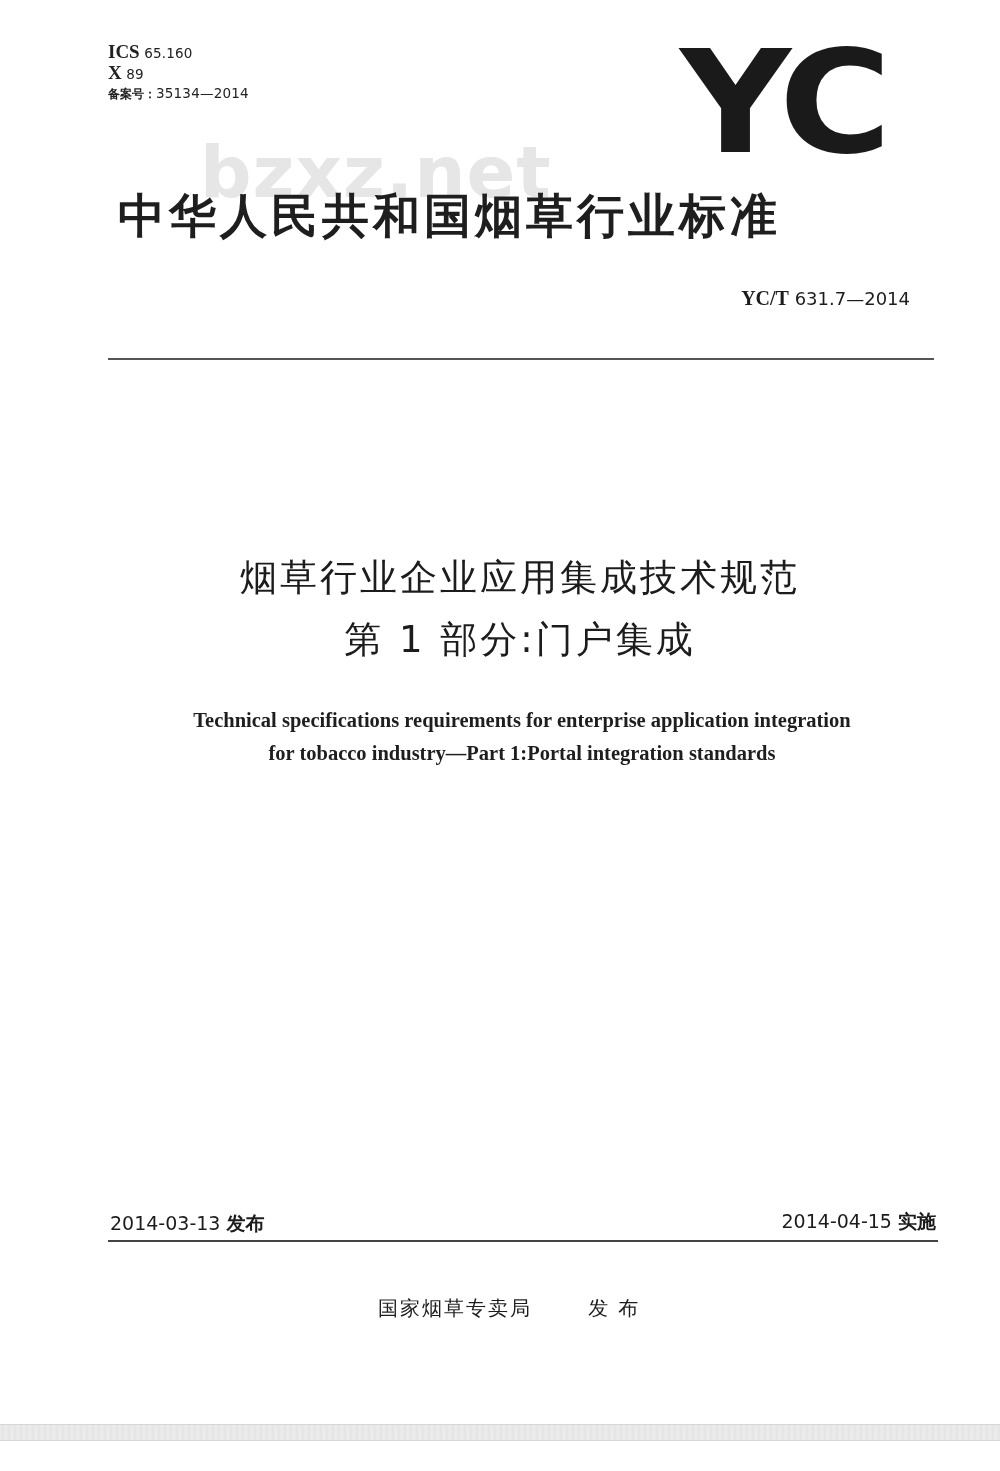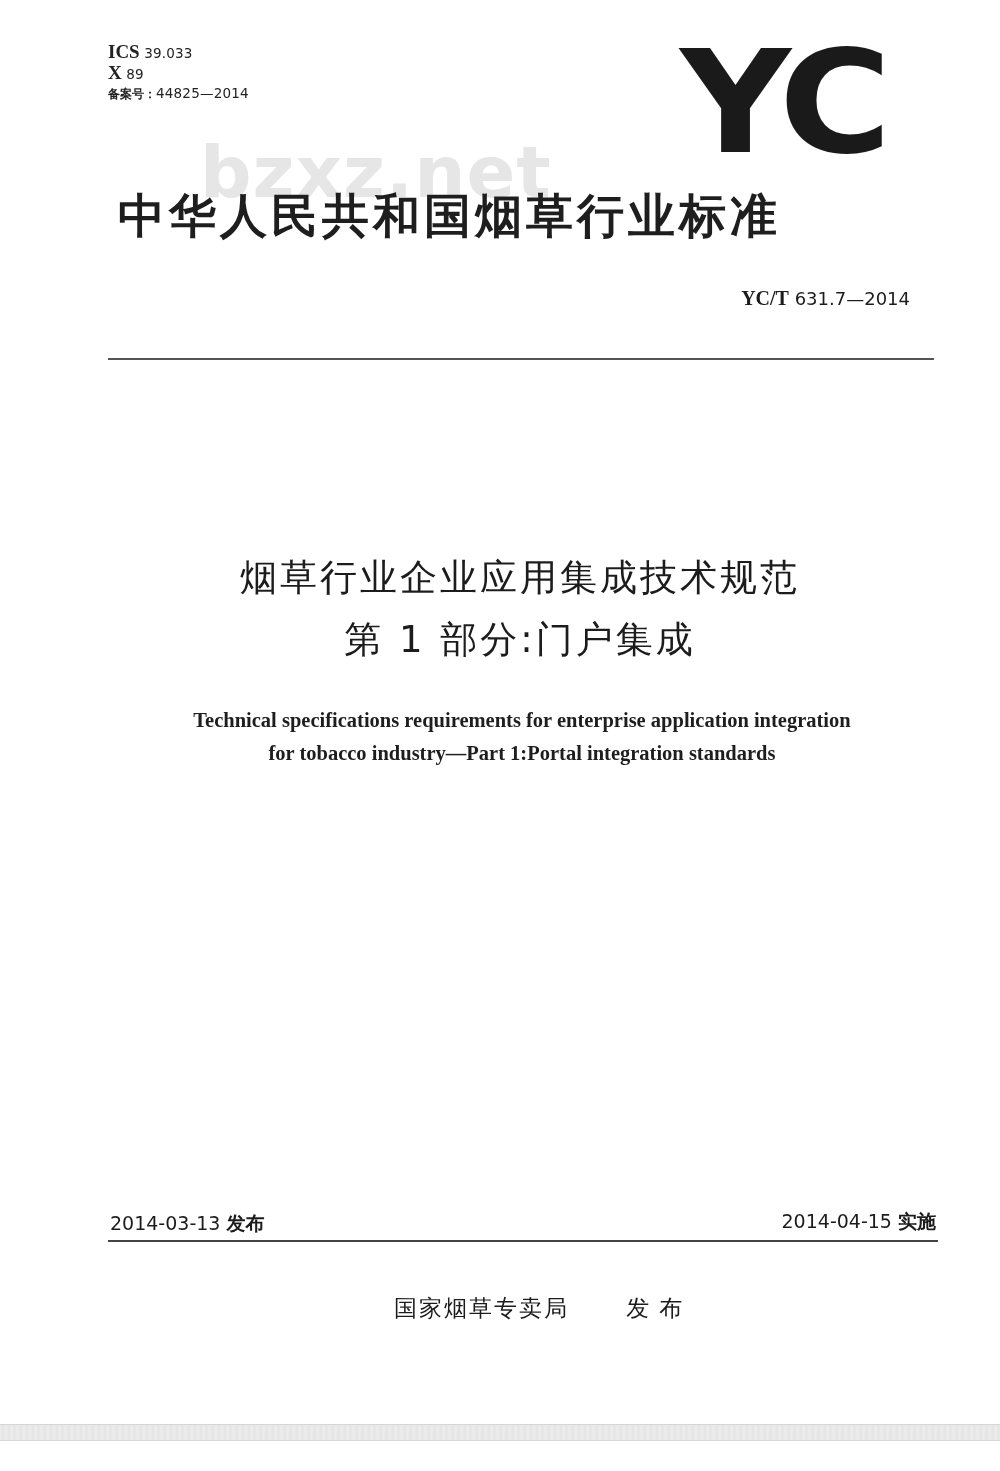--- a/index.html
+++ b/index.html
@@ -44,43 +44,43 @@
       left: 0; width: 1000px; text-align: center;
       font-family: "Liberation Serif", "DejaVu Serif", serif; font-weight: bold; font-size: 20.5px; line-height: 34px;
       color: #1e1e1e;
     }
     .title-en.l1 { top: 703px; left: 22px; }
     .title-en.l2 { top: 736px; left: 22px; }
 
     .date-left { left: 110px; top: 1210px; font-size: 19px; line-height: 26px; white-space: nowrap; }
     .date-right { right: 64px; top: 1208px; font-size: 19px; line-height: 26px; white-space: nowrap; }
     .rule-bottom { left: 108px; top: 1240px; width: 830px; height: 2px; background: #444; }
-    .publisher { left: 378px; top: 1293px; font-size: 23px; line-height: 30px; letter-spacing: 2px; white-space: nowrap; margin-left: 16px; }
+    .publisher { left: 378px; top: 1293px; font-size: 20px; line-height: 30px; letter-spacing: 2px; white-space: nowrap; }
     .publisher .act { margin-left: 48px; letter-spacing: 10px; }
 
     .page-edge {
       left: 0; top: 1424px; width: 1000px; height: 15px;
       background: repeating-linear-gradient(90deg, #ececec 0px, #e4e4e4 3px, #eeeeee 6px);
       border-top: 1px solid #d6d6d6; border-bottom: 1px solid #d8d8d8;
     }
   </style>
 </head>
 <body>
 
 <div class="abs meta">
   <div class="row">
     <span class="serif-b">ICS</span>
-    <span class="sans">39.033</span>
+    <span class="sans">65.160</span>
   </div>
   <div class="row">
     <span class="serif-b">X</span>
     <span class="sans">89</span>
   </div>
   <div class="row">
-    <span class="cjk">备案号：</span><span class="sans">44825—2014</span>
+    <span class="cjk">备案号：</span><span class="sans">35134—2014</span>
   </div>
 </div>
 
 <div class="abs logo">YC</div>
 
 <div class="abs watermark">bzxz.net</div>
 
 <div class="abs std-title">中华人民共和国烟草行业标准</div>
 
 <div class="abs std-code">

